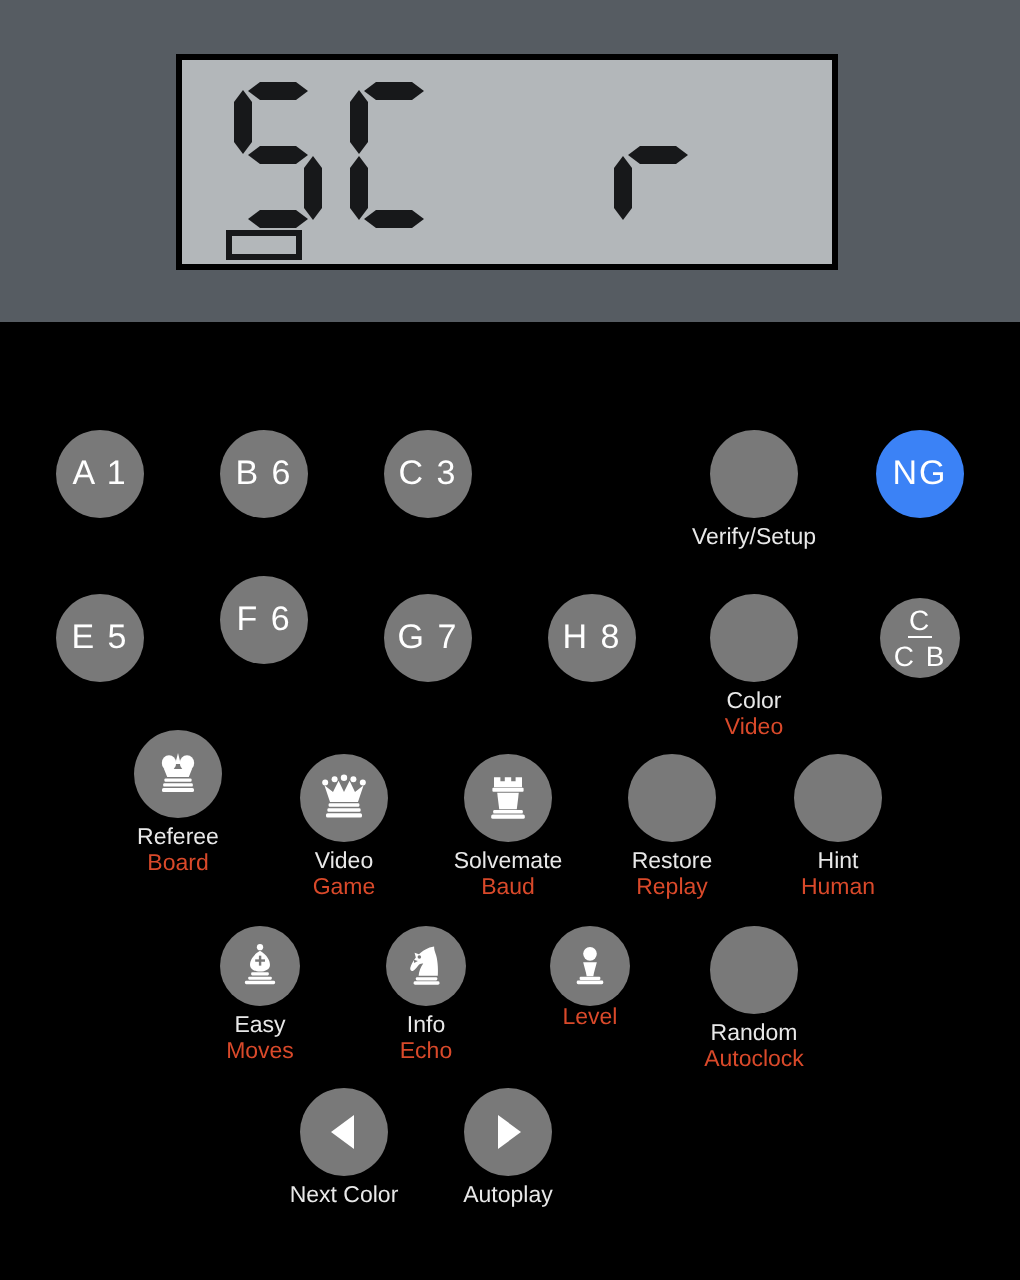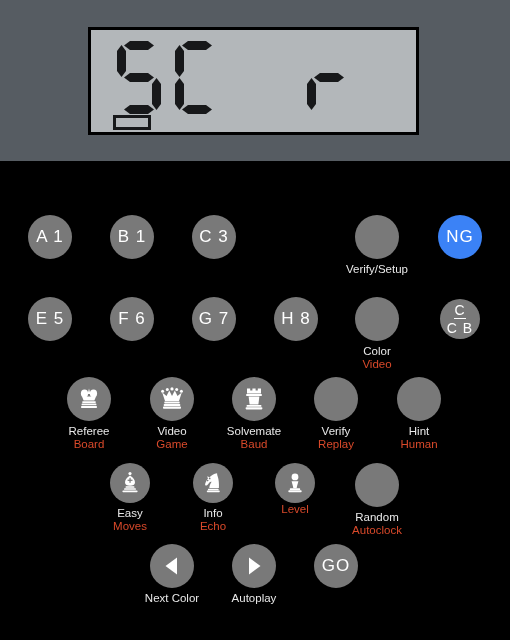--- a/index.html
+++ b/index.html
@@ -221,37 +221,37 @@
       </div>
     </div>
   </div>
 
   <div id="keypad">
 
     <div class="key-cell" style="left:2px; top:54px;">
       <div class="btn">A 1</div>
     </div>
     <div class="key-cell" style="left:84px; top:54px;">
-      <div class="btn">B 1</div>
+      <div class="btn">B 6</div>
     </div>
     <div class="key-cell" style="left:166px; top:54px;">
       <div class="btn">C 3</div>
     </div>
     <div class="key-cell" style="left:329px; top:54px;">
       <div class="btn blank"></div>
       <div class="lbl-white">Verify/Setup</div>
     </div>
     <div class="key-cell" style="left:412px; top:54px;">
       <div class="btn ng">NG</div>
     </div>
 
     <div class="key-cell" style="left:2px; top:136px;">
       <div class="btn">E 5</div>
     </div>
-    <div class="key-cell" style="left:84px; top:136px;">
+    <div class="key-cell" style="left:84px; top:127px;">
       <div class="btn">F 6</div>
     </div>
     <div class="key-cell" style="left:166px; top:136px;">
       <div class="btn">G 7</div>
     </div>
     <div class="key-cell" style="left:248px; top:136px;">
       <div class="btn">H 8</div>
     </div>
     <div class="key-cell" style="left:329px; top:136px;">
       <div class="btn blank"></div>
@@ -260,21 +260,21 @@
     </div>
     <div class="key-cell" style="left:412px; top:138px;">
       <div class="btn small">
         <div class="frac">
           <span class="num">C</span>
           <span class="den">C B</span>
         </div>
       </div>
     </div>
 
-    <div class="key-cell" style="left:41px; top:216px;">
+    <div class="key-cell" style="left:41px; top:204px;">
       <div class="btn">
         <svg class="icon-svg" width="26" height="26" viewBox="0 0 26 26">
           <ellipse cx="8.5" cy="7.5" rx="3.6" ry="3.9" fill="#fff"></ellipse>
           <ellipse cx="17.5" cy="7.5" rx="3.6" ry="3.9" fill="#fff"></ellipse>
           <path d="M13 2.5 L14.4 8 L11.6 8 Z" fill="#fff"></path>
           <path d="M6 10.5 h14 l-1.6 4 h-10.8 Z" fill="#fff"></path>
           <rect x="6.2" y="15.2" width="13.6" height="1.7" rx="0.6" fill="#fff"></rect>
           <rect x="5.6" y="17.6" width="14.8" height="1.7" rx="0.6" fill="#fff"></rect>
           <rect x="5" y="20" width="16" height="2" rx="0.8" fill="#fff"></rect>
         </svg>
@@ -310,21 +310,21 @@
           <rect x="5.6" y="19" width="14.8" height="1.8" rx="0.6" fill="#fff"></rect>
           <rect x="4.6" y="21.2" width="16.8" height="2.2" rx="0.8" fill="#fff"></rect>
         </svg>
       </div>
       <div class="lbl-white">Solvemate</div>
       <div class="lbl-orange">Baud</div>
     </div>
 
     <div class="key-cell" style="left:288px; top:216px;">
       <div class="btn blank"></div>
-      <div class="lbl-white">Verify</div>
+      <div class="lbl-white">Restore</div>
       <div class="lbl-orange">Replay</div>
     </div>
 
     <div class="key-cell" style="left:371px; top:216px;">
       <div class="btn blank"></div>
       <div class="lbl-white">Hint</div>
       <div class="lbl-orange">Human</div>
     </div>
 
     <div class="key-cell" style="left:82px; top:302px;">
@@ -386,18 +386,15 @@
 
     <div class="key-cell" style="left:206px; top:383px;">
       <div class="btn">
         <svg class="tri" width="24" height="24" viewBox="0 0 24 24">
           <path d="M7 3.5 L18.5 12 L7 20.5 Z" fill="#fff"></path>
         </svg>
       </div>
       <div class="lbl-white">Autoplay</div>
     </div>
 
-    <div class="key-cell" style="left:288px; top:383px;">
-      <div class="btn">GO</div>
-    </div>
 
   </div>
 </div>
 
 </body></html>

